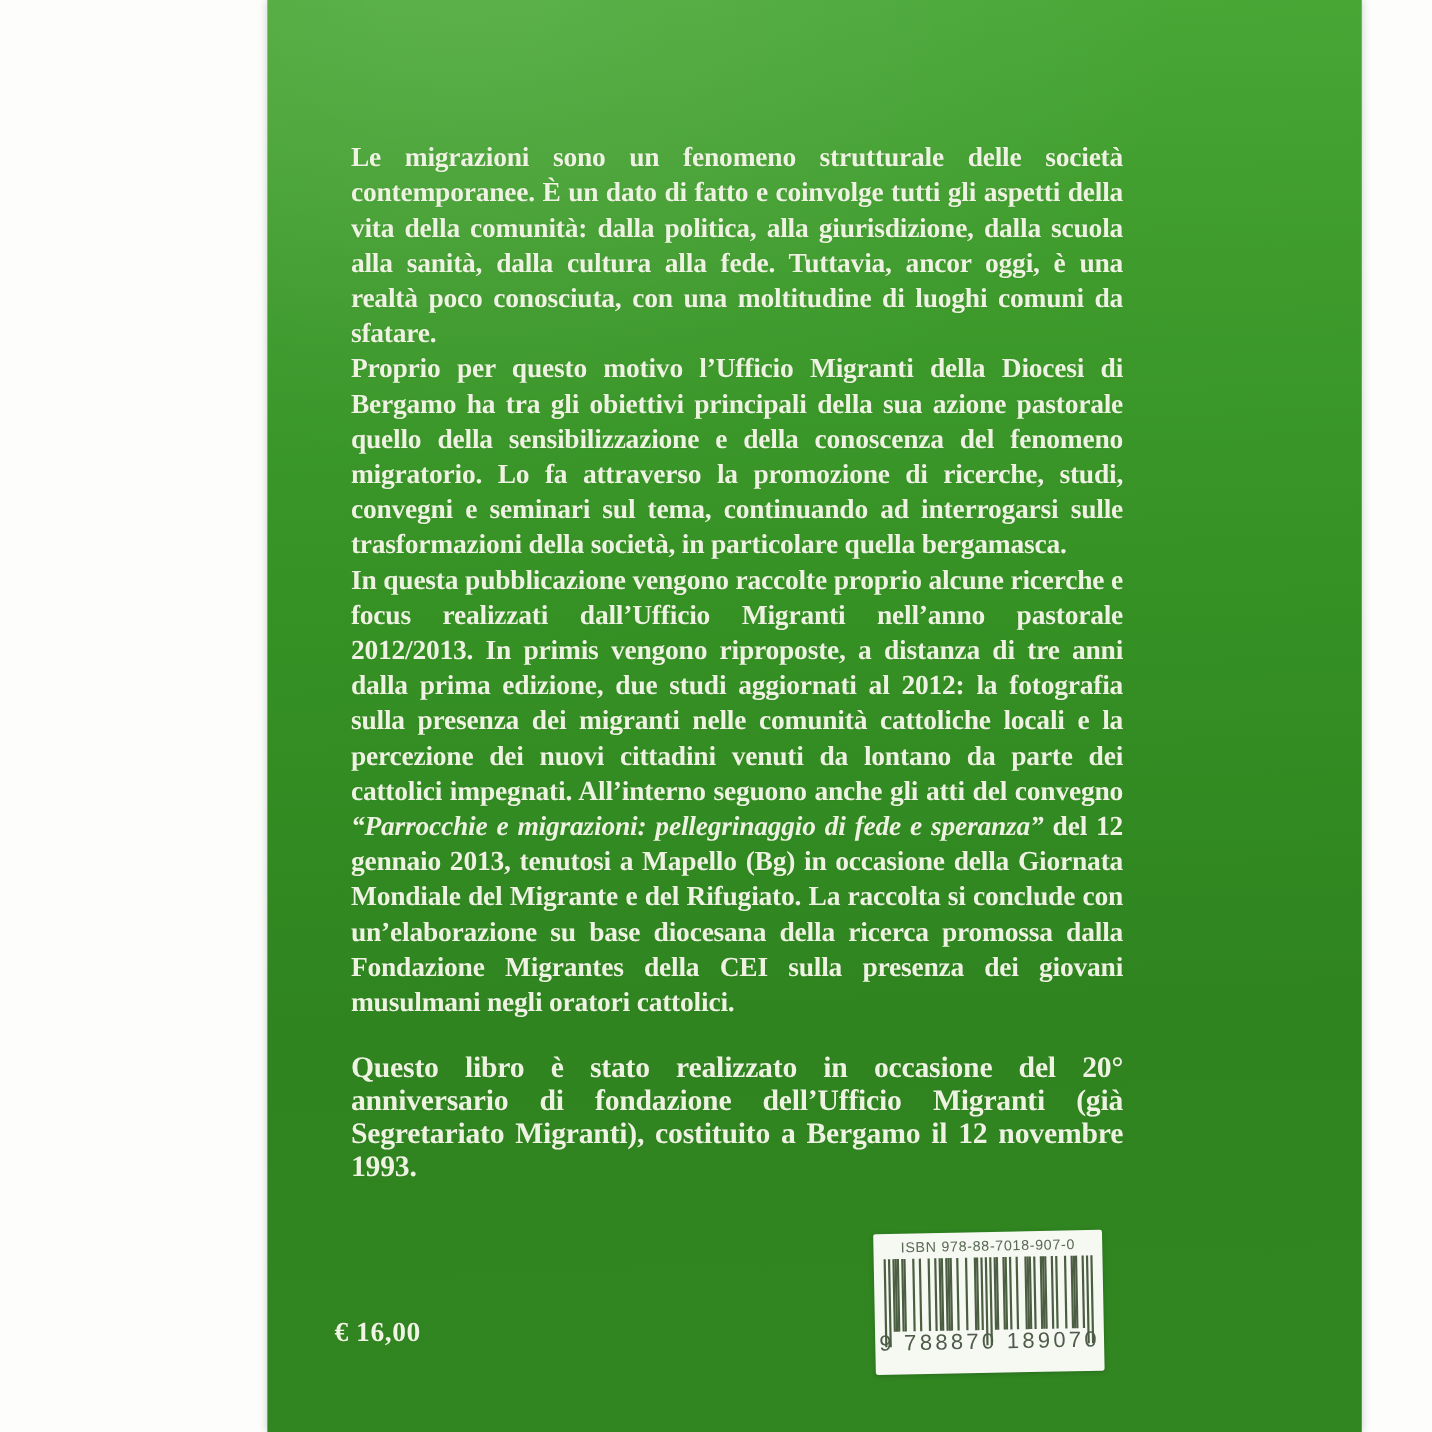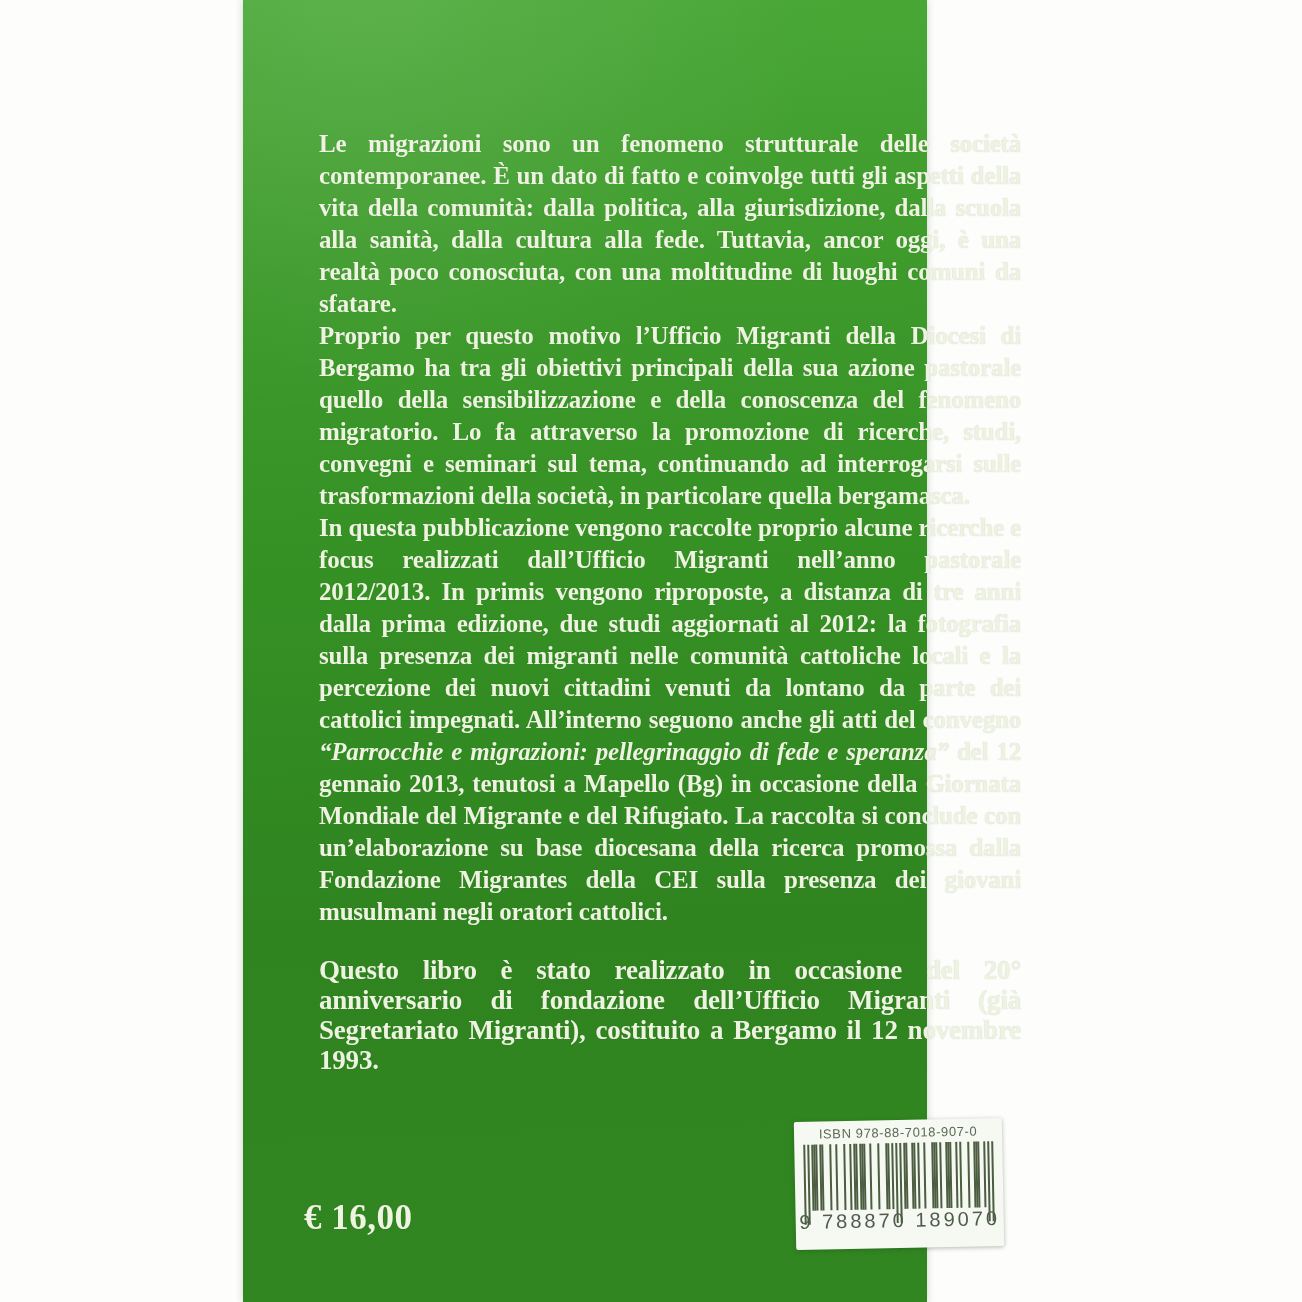--- a/index.html
+++ b/index.html
@@ -6,25 +6,26 @@
   body {
     width: 1302px; height: 1302px;
     background: #fdfdfc;
     position: relative;
     overflow: hidden;
     font-family: "Liberation Serif", serif;
   }
   .cover {
     position: absolute;
     left: 243px; top: 0;
-    width: 684px; height: 1302px;
+    width: 976px; height: 1302px;
     background:
       radial-gradient(120% 60% at 18% 0%, rgba(255,255,255,0.10), rgba(255,255,255,0) 55%),
       linear-gradient(178deg, #4aa837 0%, #3d9a2b 22%, #359024 45%, #2f8420 70%, #318621 100%);
     box-shadow: 0 0 7px rgba(40,80,30,0.25);
+    padding-left: 19px;
   }
   .blurb {
     position: absolute;
     left: 76px; top: 128px;
     width: 702px;
     color: #eef3e1;
     font-weight: 700;
     font-size: 25px;
     line-height: 32px;
     text-align: justify;
@@ -37,21 +38,21 @@
   .colophon {
     margin-top: 27px !important;
     font-size: 27px;
     line-height: 30px;
   }
   .price {
     position: absolute;
     left: 61px; top: 1198px;
     color: #f0f4e3;
     font-weight: 700;
-    font-size: 35px;
+    font-size: 25px;
     letter-spacing: 0.5px;
     text-shadow: 0 0 1px rgba(30,70,20,0.25);
   }
   .barcode {
     position: absolute;
     left: 552px; top: 1120px;
     width: 208px; height: 128px;
     background: #f6f8f2;
     border-radius: 2px;
     transform: rotate(-1.1deg);

